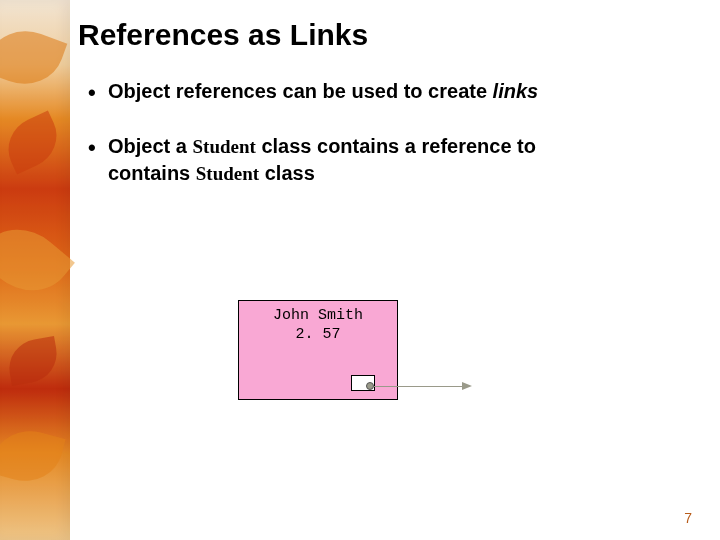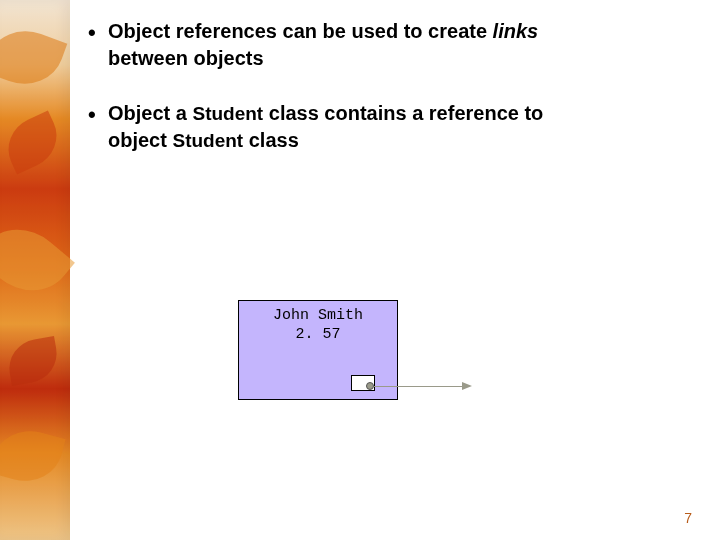--- a/index.html
+++ b/index.html
@@ -72,36 +72,36 @@
   }
   ul.bullets > li::before {
     content: "•";
     position: absolute;
     left: 2px;
     top: 0;
     font-size: 22px;
     color: #000;
   }
   .italic { font-style: italic; }
-  .mono { font-family: Liberation Sans, sans-serif; font-size: 19px; }
+  .mono { font-family: Liberation Serif, serif; font-size: 19px; }
   .bold { font-weight: bold; }
 
   .diagram {
     position: absolute;
     top: 300px;
     left: 160px;
     width: 420px;
     height: 130px;
   }
   .obj-box {
     position: absolute;
     width: 160px;
     height: 100px;
     border: 1px solid #000;
-    background: #c4b5fd;
+    background: #f9a8d4;
     box-sizing: border-box;
     font-family: "Courier New", Courier, monospace;
     font-size: 15px;
     text-align: center;
     padding-top: 6px;
     line-height: 1.25;
   }
   .obj-box .line { display: block; }
   .ref-slot {
     position: absolute;
@@ -146,29 +146,29 @@
 
 <div class="sidebar">
   <div class="leaf a"></div>
   <div class="leaf b"></div>
   <div class="leaf c"></div>
   <div class="leaf d"></div>
   <div class="leaf e"></div>
 </div>
 
 <div class="content">
+  <h1 class="title">References as Links</h1>
 
   <ul class="bullets">
     <li class="bold">
       <span>Object references can be used to create </span><span class="italic">links</span><br>
-      <span>between objects</span>
     </li>
     <li class="bold">
       <span>Object a </span><span class="mono">Student</span><span> class contains a reference to</span><br>
-      <span>object </span><span class="mono">Student</span><span> class</span>
+      <span>contains </span><span class="mono">Student</span><span> class</span>
     </li>
   </ul>
 
   <div class="diagram">
 
     <div class="obj-box" style="left:0; top:0;">
       <span class="line">John Smith</span>
       <span class="line">2. 57</span>
       <div class="ref-slot" style="right:22px; bottom:8px;"></div>
     </div>

